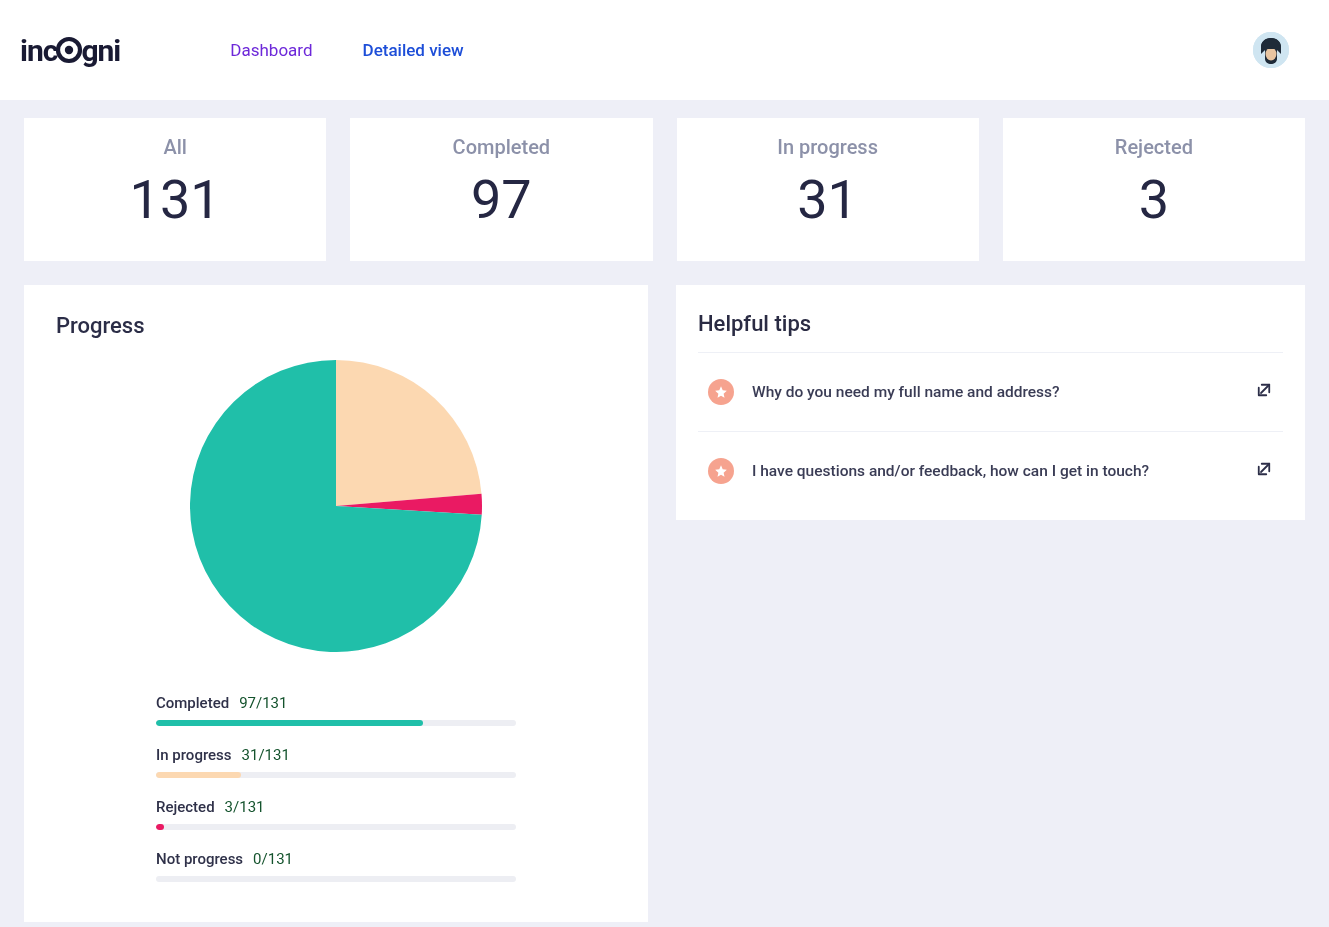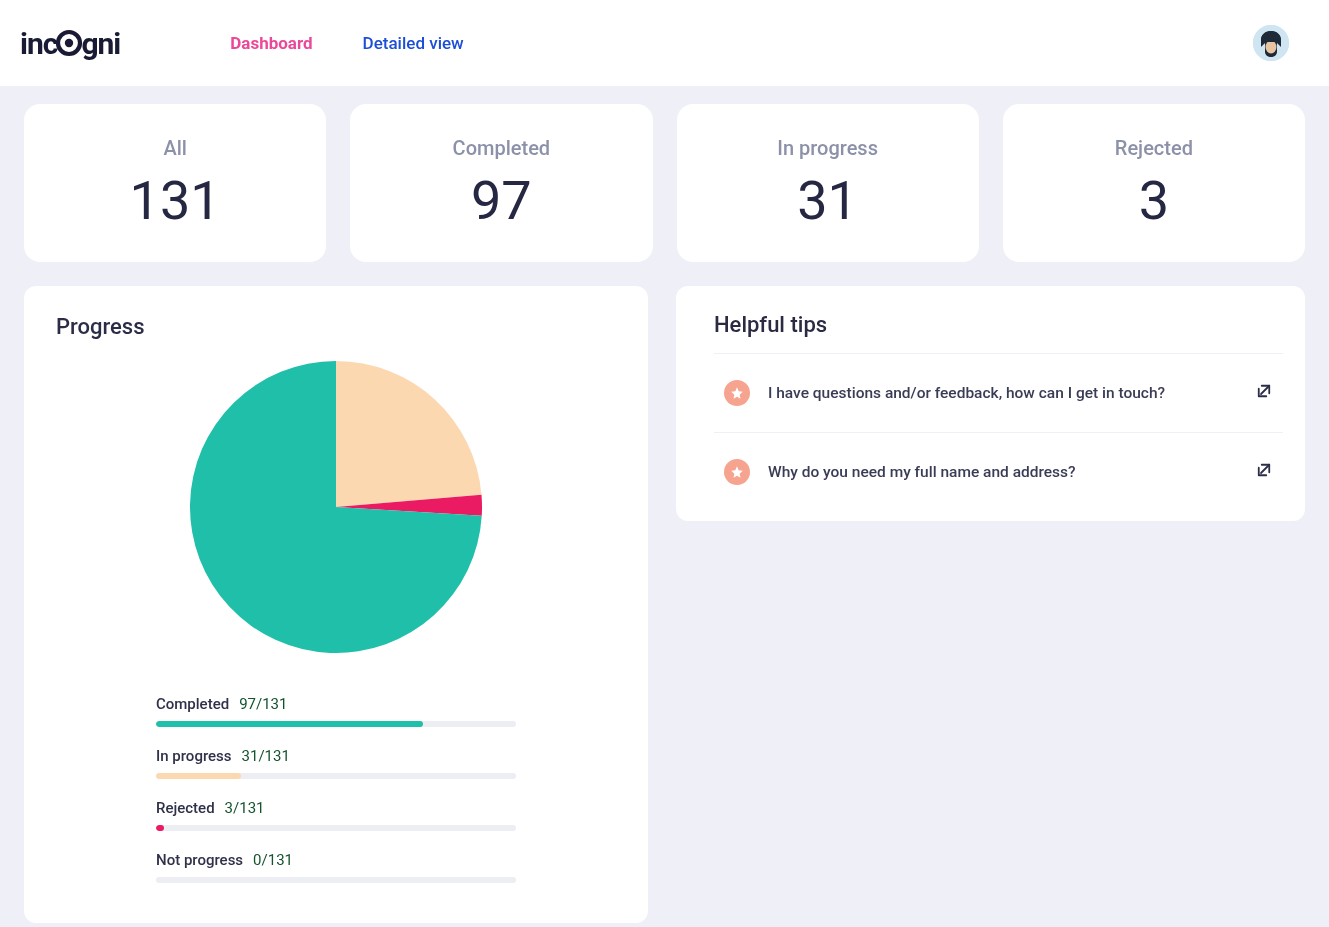--- a/index.html
+++ b/index.html
@@ -9,62 +9,62 @@
       color: #2a2b43;
       width: 1329px;
       height: 927px;
       overflow: hidden;
     }
     .header {
       background: #fff;
       display: flex;
       align-items: center;
       padding: 0 40px 0 20px;
-      height: 86px;
+      height: 100px;
       justify-content: space-between;
     }
     .header-left { display: flex; align-items: center; gap: 110px;}
     .logo {
       font-size: 30px;
       font-weight: 700;
       letter-spacing: -1px;
       color: #191a33;
       display: flex;
       align-items: center;
     }
     .nav { display: flex; gap: 50px; }
     .nav-item {
       font-size: 17px;
       color: #1d4ed8;
       cursor: pointer;
       font-weight: 500;
     }
-    .nav-item.active { color: #ec4899; font-weight: 700; }
+    .nav-item.active { color: #6d28d9; font-weight: 400; }
     .avatar {
       width: 36px;
       height: 36px;
       border-radius: 50%;
       background: #cfe5f1;
       display: flex;
       align-items: center;
       justify-content: center;
       cursor: pointer;
       overflow: hidden;
     }
     .content { padding: 18px 24px; }
     .stats-row {
       display: grid;
       grid-template-columns: repeat(4, 1fr);
       gap: 24px;
       margin-bottom: 24px;
     }
     .stat-card {
       background: #fff;
-      border-radius: 16px;
-      padding: 32px 0 34px 0;
+      border-radius: 0;
+      padding: 17px 0 34px 0;
       text-align: center;
     }
     .stat-label {
       font-size: 20px;
       color: #8c91a9;
       margin-bottom: 14px;
       font-weight: 500;
     }
     .stat-value {
       font-size: 54px;
@@ -73,21 +73,21 @@
       line-height: 1;
     }
     .main-row {
       display: grid;
       grid-template-columns: 624px 1fr;
       gap: 28px;
       align-items: start;
     }
     .card {
       background: #fff;
-      border-radius: 12px;
+      border-radius: 0;
       padding: 28px 32px 40px 32px;
     }
     .card-title {
       font-size: 22px;
       font-weight: 500;
       color: #2b2d47;
       margin-bottom: 22px;
     }
     .pie-wrap { display: flex; justify-content: center; margin-bottom: 42px; }
     .legend { padding: 0 100px; }
@@ -99,21 +99,21 @@
     .bar-track {
       height: 6px;
       background: #edeef3;
       border-radius: 4px;
       overflow: hidden;
     }
     .bar-fill {
       height: 100%;
       border-radius: 4px;
     }
-    .tips-card { padding: 26px 22px 10px 38px; }
+    .tips-card { padding: 26px 22px 10px 22px; }
     .tips-title { font-size: 22px; font-weight: 500; margin-bottom: 16px; }
     .tip-row {
       display: flex;
       align-items: center;
       padding: 26px 10px;
       border-top: 1px solid #eef0f6;
       cursor: pointer;
       gap: 18px;
     }
     .tip-row:first-of-type { border-top: 1px solid #eef0f6; }
@@ -222,42 +222,42 @@
             <div class="bar-track">
               <div class="bar-fill" style="width:0%;background:#ccd0dc"></div>
             </div>
           </div>
         </div>
     </div>
 
     <div class="card tips-card">
       <div class="tips-title">Helpful tips</div>
       <div id="tips-list">
+          <div class="tip-row">
+            <span class="tip-badge">
+              <svg width="14" height="14" viewBox="0 0 24 24">
+                <path fill="#fff" d="M12 2l2.9 6.9L22 10l-5.5 4.9L18 22l-6-3.6L6 22l1.5-7.1L2 10l7.1-1.1z"></path>
+              </svg>
+            </span>
+            <span class="tip-text">Why do you need my full name and address?</span>
+            <span class="tip-arrow"><svg width="18" height="18" viewBox="0 0 24 24" fill="none" stroke="currentColor" stroke-width="2.4" stroke-linecap="round" stroke-linejoin="round">
+                <path d="M9 5h10v10"></path>
+                <path d="M19 5L8 16"></path>
+                <path d="M5 9v10h10"></path>
+              </svg></span>
+          </div>
           <div class="tip-row">
             <span class="tip-badge">
               <svg width="14" height="14" viewBox="0 0 24 24">
                 <path fill="#fff" d="M12 2l2.9 6.9L22 10l-5.5 4.9L18 22l-6-3.6L6 22l1.5-7.1L2 10l7.1-1.1z"></path>
               </svg>
             </span>
             <span class="tip-text">I have questions and/or feedback, how can I get in touch?</span>
             <span class="tip-arrow"><svg width="18" height="18" viewBox="0 0 24 24" fill="none" stroke="currentColor" stroke-width="2.4" stroke-linecap="round" stroke-linejoin="round">
                 <path d="M9 5h10v10"></path>
                 <path d="M19 5L8 16"></path>
                 <path d="M5 9v10h10"></path>
               </svg></span>
           </div>
-          <div class="tip-row">
-            <span class="tip-badge">
-              <svg width="14" height="14" viewBox="0 0 24 24">
-                <path fill="#fff" d="M12 2l2.9 6.9L22 10l-5.5 4.9L18 22l-6-3.6L6 22l1.5-7.1L2 10l7.1-1.1z"></path>
-              </svg>
-            </span>
-            <span class="tip-text">Why do you need my full name and address?</span>
-            <span class="tip-arrow"><svg width="18" height="18" viewBox="0 0 24 24" fill="none" stroke="currentColor" stroke-width="2.4" stroke-linecap="round" stroke-linejoin="round">
-                <path d="M9 5h10v10"></path>
-                <path d="M19 5L8 16"></path>
-                <path d="M5 9v10h10"></path>
-              </svg></span>
-          </div>
         </div>
     </div>
   </div>
 </div>
 
 </body></html>

